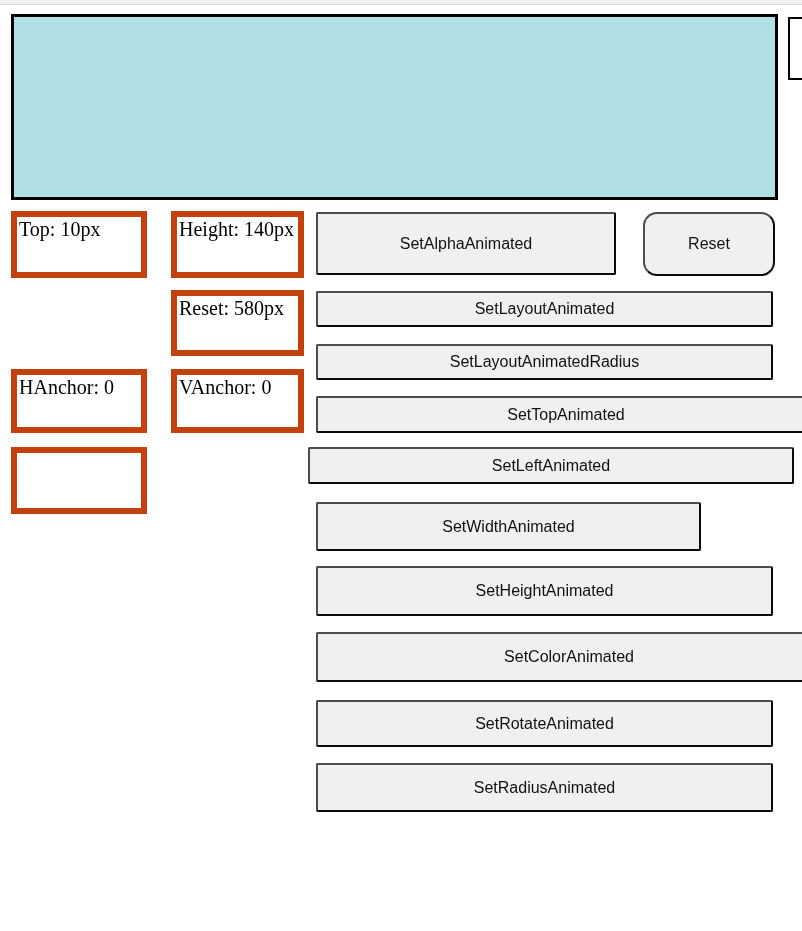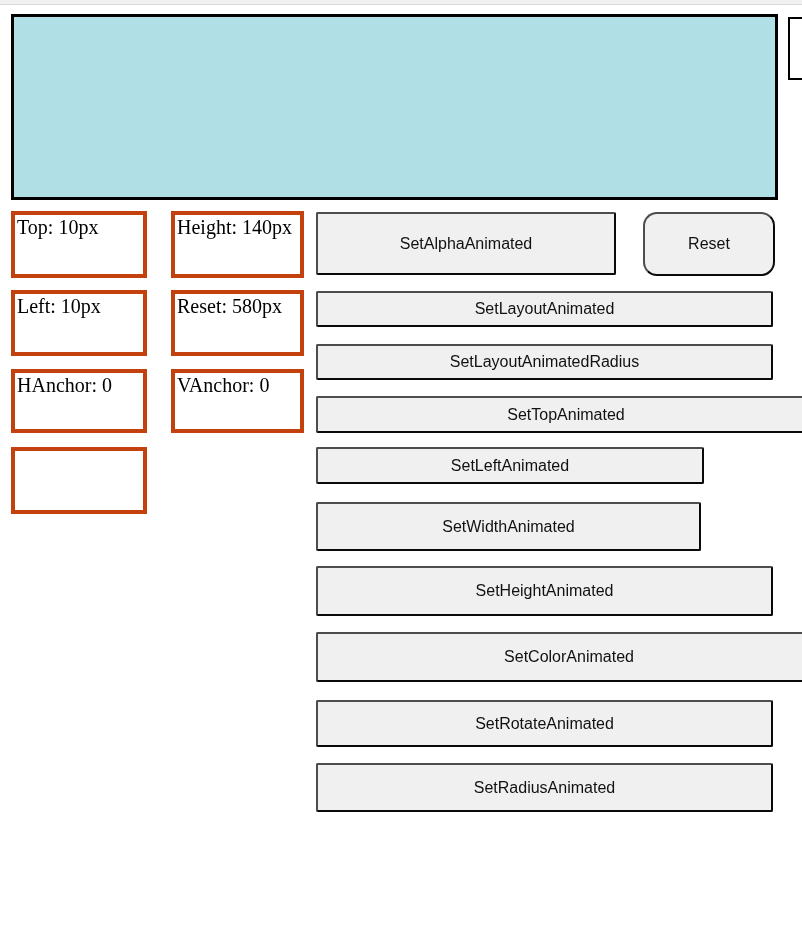--- a/index.html
+++ b/index.html
@@ -43,21 +43,21 @@
     box-sizing: border-box;
     background: #ffffff;
     border: 2px solid #000000;
   }
 
   
   .info-box {
     position: absolute;
     box-sizing: border-box;
     background: #ffffff;
-    border: 4px solid #c2410c;
+    border: 6px solid #c2410c;
     font-family: "Liberation Serif", serif;
     font-size: 20px;
     line-height: 23px;
     color: #000000;
     padding: 1px 2px;
     overflow: hidden;
   }
   .p-top     { left: 11px;  top: 211px; width: 136px; height: 67px; }
   .p-height  { left: 171px; top: 211px; width: 133px; height: 67px; }
   .p-left    { left: 11px;  top: 290px; width: 136px; height: 66px; }
@@ -82,41 +82,40 @@
     justify-content: center;
     padding: 0;
     appearance: none;
     -webkit-appearance: none;
   }
   .btn-alpha         { left: 316px; top: 212px; width: 300px; height: 63px; }
   .btn-reset         { left: 643px; top: 212px; width: 132px; height: 64px; border-radius: 14px; }
   .btn-layout        { left: 316px; top: 291px; width: 457px; height: 36px; }
   .btn-layout-radius { left: 316px; top: 344px; width: 457px; height: 36px; }
   .btn-top           { left: 316px; top: 396px; width: 500px; height: 37px; }
-  .btn-left          { left: 316px; top: 447px; width: 388px; height: 37px; text-align: center; }
+  .btn-left          { left: 308px; top: 447px; width: 486px; height: 37px; text-align: center; }
   .btn-width         { left: 316px; top: 502px; width: 385px; height: 49px; }
   .btn-height        { left: 316px; top: 566px; width: 457px; height: 50px; }
   .btn-color         { left: 316px; top: 632px; width: 506px; height: 50px; }
   .btn-rotate        { left: 316px; top: 700px; width: 457px; height: 47px; }
   .btn-radius        { left: 316px; top: 763px; width: 457px; height: 49px; }
 </style>
 </head>
 <body>
 
 <div class="screen">
 
   <div class="top-strip"></div>
 
   <div class="animated-box"></div>
 
   <div class="corner-box"></div>
 
   <div class="info-box p-top">Top: 10px</div>
   <div class="info-box p-height">Height: 140px</div>
-  <div class="info-box p-left">Left: 10px</div>
   <div class="info-box p-width">Reset: 580px</div>
   <div class="info-box p-hanchor">HAnchor: 0</div>
   <div class="info-box p-vanchor">VAnchor: 0</div>
   <div class="info-box p-empty"></div>
 
   <button class="btn btn-alpha">SetAlphaAnimated</button>
   <button class="btn btn-reset">Reset</button>
   <button class="btn btn-layout">SetLayoutAnimated</button>
   <button class="btn btn-layout-radius">SetLayoutAnimatedRadius</button>
   <button class="btn btn-top">SetTopAnimated</button>

